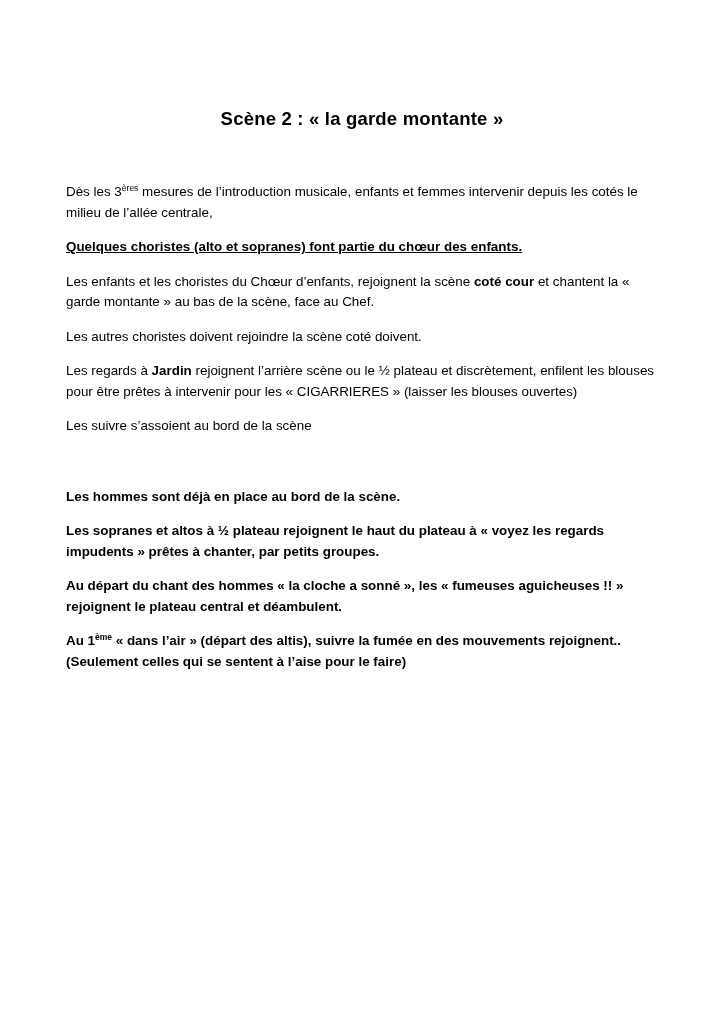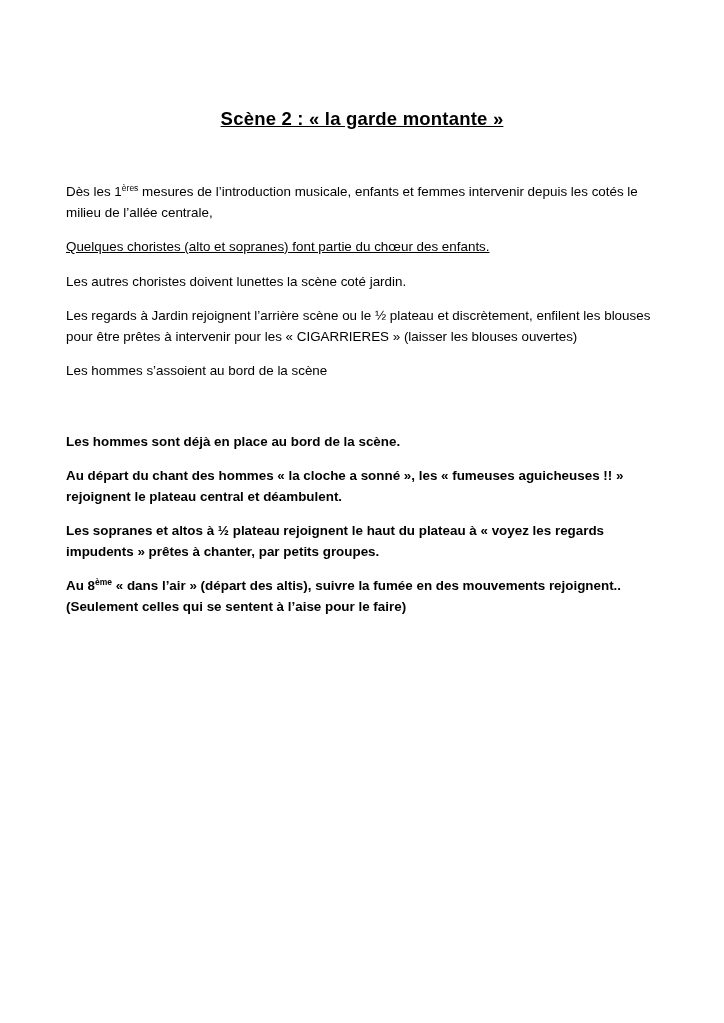--- a/index.html
+++ b/index.html
@@ -19,21 +19,20 @@
     width: 724px;
     height: 1023px;
     box-sizing: border-box;
     padding: 0 66px;
     position: relative;
   }
   h1.scene-title {
     text-align: center;
     font-size: 18.5px;
     font-weight: bold;
-    text-decoration: underline;
     margin: 0;
     letter-spacing: 0.2px;
   }
   .title-1-wrap {
     padding-top: 108px;
   }
   .title-2-wrap {
     padding-top: 63px;
   }
   .body-block {
@@ -45,46 +44,47 @@
   }
   p.para {
     font-size: 13.4px;
     line-height: 20.5px;
     margin: 0 0 14px 0;
     text-align: left;
   }
   p.para:last-child {
     margin-bottom: 0;
   }
-  .b { font-weight: normal; }
+  .b { font-weight: bold; }
   .u { text-decoration: underline; }
   sup {
     font-size: 8.5px;
     vertical-align: super;
     line-height: 0;
   }
 </style>
 </head>
 <body>
 
 <div class="page">
 
   <div class="title-1-wrap">
     <h1 class="scene-title">Scène 2 : « la garde montante »</h1>
   </div>
 
   <div class="body-block">
-    <p class="para"><span>Dès les 1</span><sup>ères</sup><span> mesures de l’introduction musicale, enfants et femmes intervenir  depuis les cotés le milieu de l’allée centrale,</span></p>
+    <p class="para"><span>Dès les 3</span><sup>ères</sup><span> mesures de l’introduction musicale, enfants et femmes intervenir  depuis les cotés le milieu de l’allée centrale,</span></p>
     <p class="para"><span class="b u">Quelques choristes (alto et sopranes)  font partie du chœur des enfants.</span></p>
-    <p class="para"><span>Les autres choristes doivent lunettes la scène coté jardin.</span></p>
+    <p class="para"><span>Les enfants et les choristes du Chœur d’enfants, rejoignent  la scène </span><span class="b">coté cour</span><span> et chantent la « garde montante » au bas de la scène, face au Chef.</span></p>
+    <p class="para"><span>Les autres choristes doivent rejoindre la scène coté doivent.</span></p>
     <p class="para"><span>Les regards à </span><span class="b">Jardin</span><span>  rejoignent l’arrière scène ou le ½ plateau et discrètement, enfilent les blouses pour être prêtes à intervenir pour les « CIGARRIERES » (laisser les blouses ouvertes)</span></p>
-    <p class="para"><span>Les hommes s’assoient au bord de la scène</span></p>
+    <p class="para"><span>Les suivre s’assoient au bord de la scène</span></p>
   </div>
 
 
   <div class="body-block-2">
     <p class="para"><span>Les hommes sont déjà en place au bord de la scène.</span></p>
+    <p class="para"><span>Les sopranes et altos à ½ plateau rejoignent le haut du plateau à « voyez les regards impudents » prêtes à chanter, par petits groupes.</span></p>
     <p class="para"><span>Au départ du chant des hommes  « la cloche a sonné », les « fumeuses aguicheuses !! » rejoignent le plateau central et déambulent.</span></p>
-    <p class="para"><span>Les sopranes et altos à ½ plateau rejoignent le haut du plateau à « voyez les regards impudents » prêtes à chanter, par petits groupes.</span></p>
-    <p class="para"><span>Au 8</span><sup>ème</sup><span> « dans l’air » (départ des altis), suivre la fumée en des mouvements rejoignent..(Seulement celles qui se sentent à l’aise pour le faire)</span></p>
+    <p class="para"><span>Au 1</span><sup>ème</sup><span> « dans l’air » (départ des altis), suivre la fumée en des mouvements rejoignent..(Seulement celles qui se sentent à l’aise pour le faire)</span></p>
   </div>
 
 </div>
 
 </body></html>

